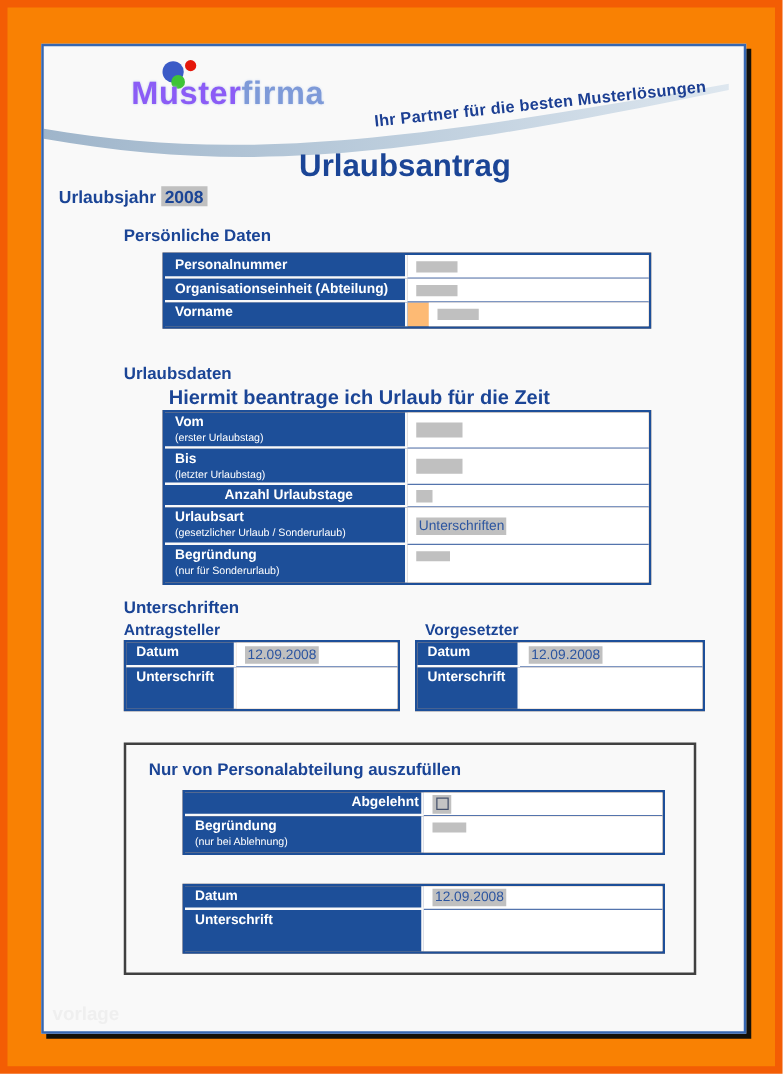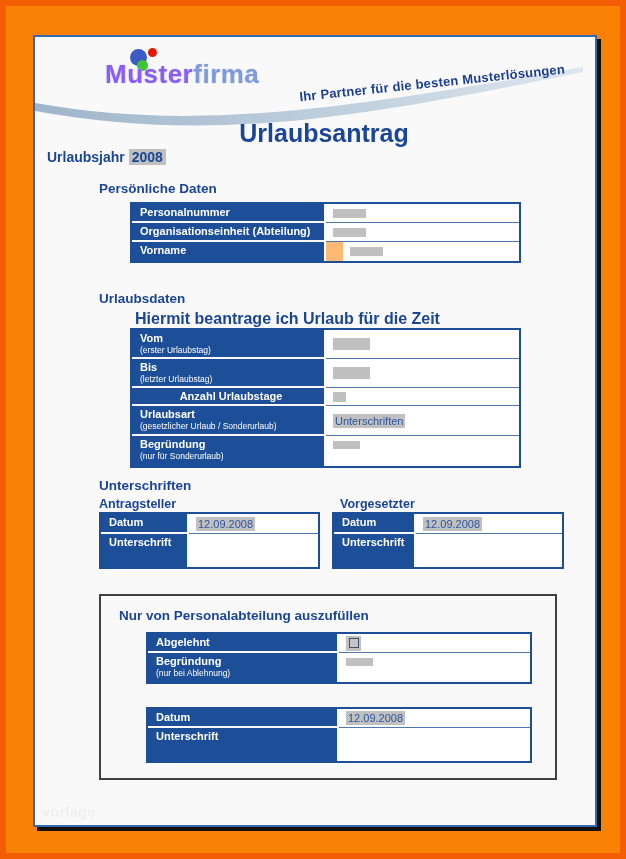--- a/index.html
+++ b/index.html
@@ -212,21 +212,21 @@
     <div class="frow" style="height:33px;">
       <div class="fcell-l" style="width:82px;">Unterschrift</div>
       <div class="fcell-v"></div>
     </div>
   </div>
 
   <div class="hr-box">
     <div class="hr-title">Nur von Personalabteilung auszufüllen</div>
 
     <div class="ftable" style="left:45px; top:36px; width:386px;">
-      <div class="frow" style="height:19px;">
+      <div class="frow" style="height:19px;text-align:right;">
         <div class="fcell-l" style="width:191px;">Abgelehnt</div>
         <div class="fcell-v">
           <span class="cbx">
               <span class="cbx-in"></span>
             </span>
         </div>
       </div>
       <div class="frow" style="height:29px;">
         <div class="fcell-l" style="width:191px;">
           <span>Begründung</span>

